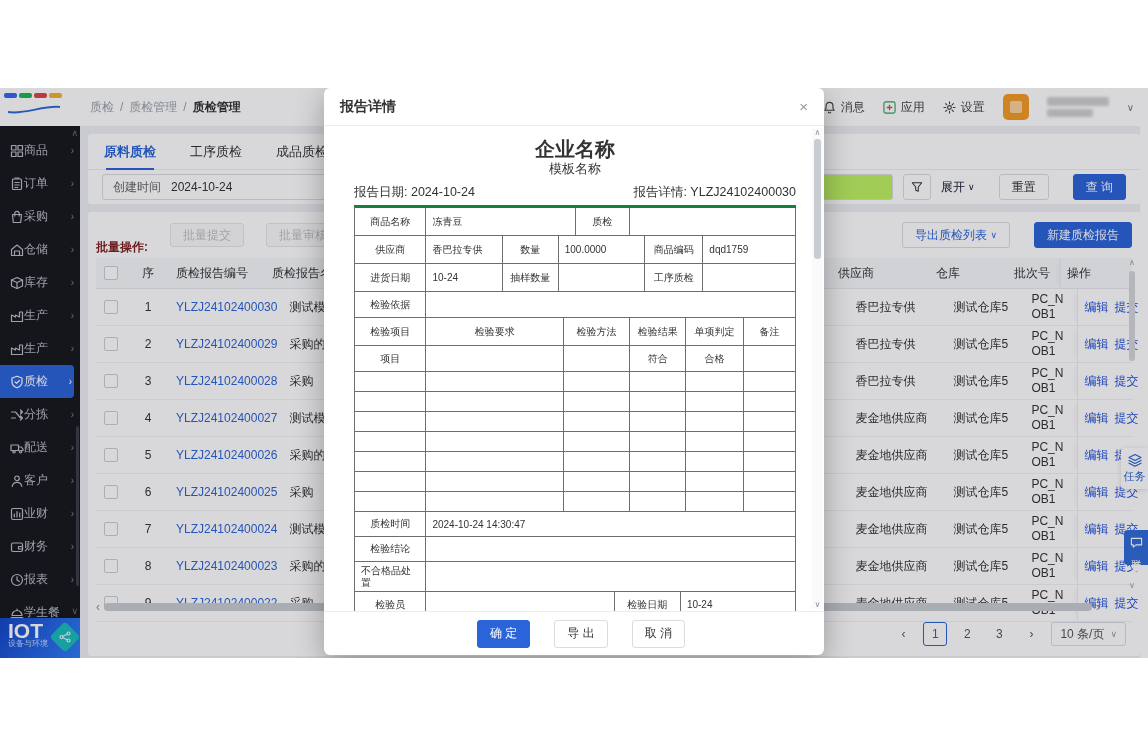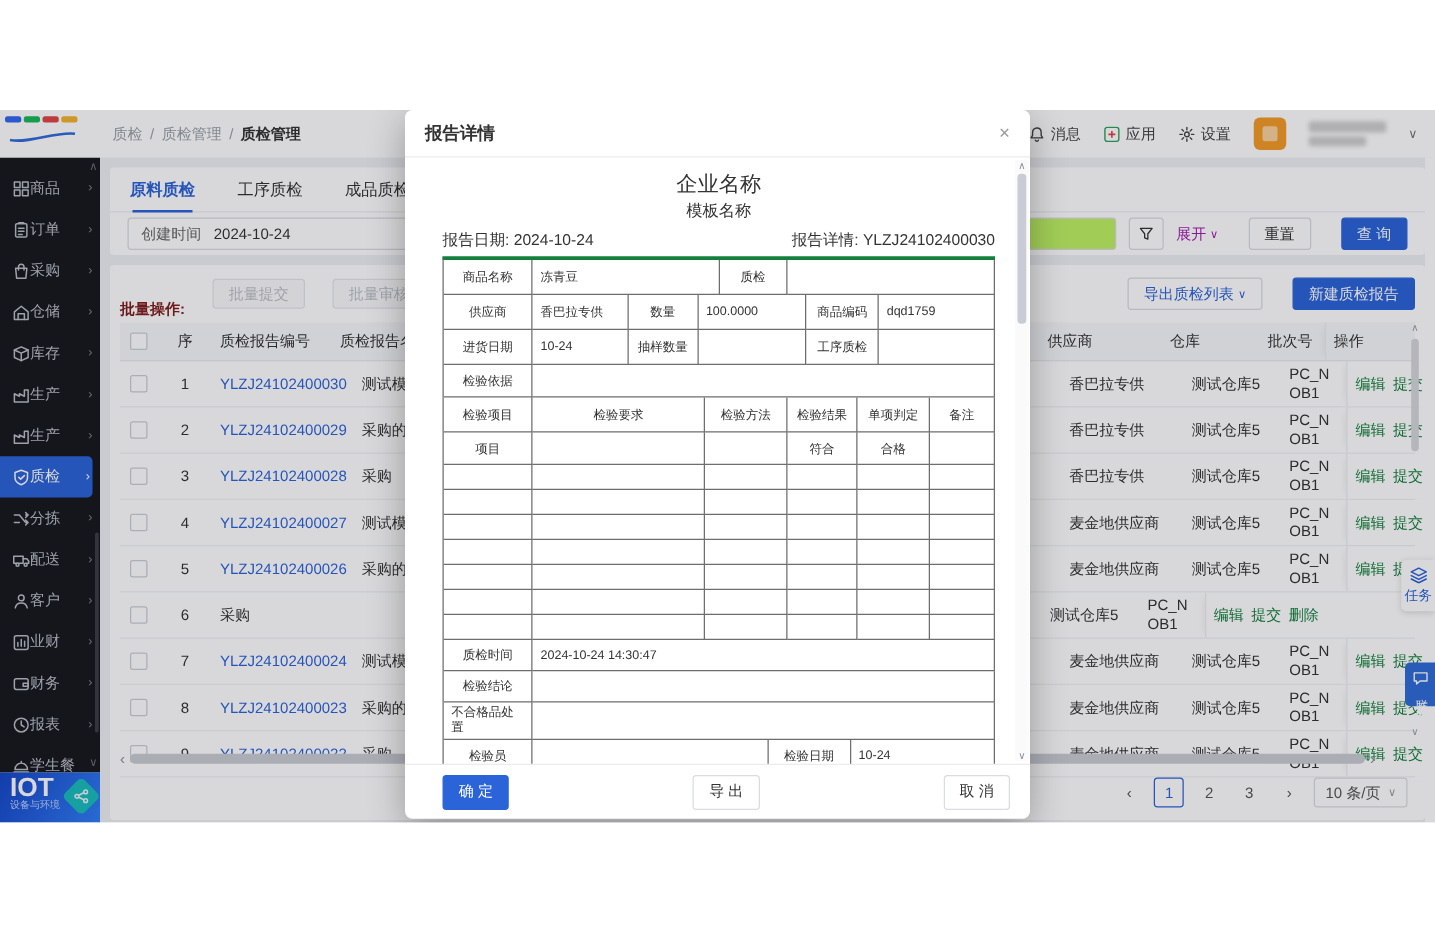--- a/index.html
+++ b/index.html
@@ -46,21 +46,21 @@
   .tab { color:#333; cursor:pointer; position:relative; height:36px; display:flex; align-items:center; }
   .tab.active { color:#2b63d9; font-weight:bold; }
   .tab.active::after { content:""; position:absolute; left:2px; right:2px; bottom:0; height:2px; background:#2b63d9; }
   .filter-row { height:34px; display:flex; align-items:center; padding:0 14px; gap:10px; }
   .date-ctl { display:flex; align-items:center; gap:10px; border:1px solid #d9dce1; border-radius:3px; height:26px; padding:0 10px; width:260px; color:#666; background:#fff; }
   .date-ctl .val { color:#333; }
   .date-ctl .sep { color:#bbb; margin-left:auto; }
   .filter-right { margin-left:auto; display:flex; align-items:center; gap:10px; }
   .code-input { width:110px; height:26px; border:1px solid #d9dce1; border-radius:3px; padding:0 8px; font-size:12px; color:#333; background:#bef264; }
   .icon-btn { width:28px; height:26px; border:1px solid #d9dce1; border-radius:3px; background:#fff; display:flex; align-items:center; justify-content:center; cursor:pointer; }
-  .link-blue { color:#a21caf; cursor:pointer; display:flex; align-items:center; gap:3px; }
+  .link-blue { color:#0f172a; cursor:pointer; display:flex; align-items:center; gap:3px; }
   .btn { height:26px; border-radius:3px; padding:0 12px; font-size:12px; display:inline-flex; align-items:center; justify-content:center; cursor:pointer; border:1px solid #d9dce1; background:#fff; color:#333;margin-left:14px; }
   .btn.primary { background:#2b63d9; border-color:#2b63d9; color:#fff; }
   .btn.ghost-blue { color:#2b63d9; }
 
   .card2 { background:#fff; border-radius:3px; margin-top:8px; position:relative; height:444px; padding:8px 8px 0 8px; }
   .batch-row { display:flex; align-items:center; height:30px; gap:8px; }
   .batch-label { font-weight:bold; color:#7f1d1d;margin-top:25px; }
   .btn.disabled { color:#bcbfc6; border-color:#e3e5e9; background:#fafafa; cursor:default; height:24px; }
   .batch-right { margin-left:auto; display:flex; gap:10px; }
 
@@ -72,21 +72,21 @@
   .c-cb { flex:0 0 30px; justify-content:center; }
   .c-idx { flex:0 0 44px; justify-content:center; }
   .c-no { flex:0 0 96px; }
   .c-name { flex:0 0 566px; }
   .c-sup { flex:0 0 98px; }
   .c-wh { flex:0 0 78px; }
   .c-bat { flex:0 0 52px; word-break:break-all; line-height:1.25; }
   .c-act { flex:1 1 auto; border-left:1px solid #ecedf0; box-shadow:-4px 0 6px -4px rgba(0,0,0,.08); gap:6px; }
   .cbx { width:14px; height:14px; border:1px solid #c9cdd4; border-radius:2px; background:#fff; }
   a.tlink { color:#2b63d9; text-decoration:none; cursor:pointer; }
-  .act-link { color:#15803d; cursor:pointer; white-space:nowrap; }
+  .act-link { color:#1d4ed8; cursor:pointer; white-space:nowrap; }
 
   .v-scroll { position:absolute; right:2px; top:46px; bottom:66px; width:12px; display:flex; flex-direction:column; align-items:center; color:#9aa0a8; font-size:8px; }
   .v-scroll .thumb { width:6px; flex:0 0 90px; background:#d4d7dc; border-radius:3px; margin-top:4px; }
   .h-scroll { position:absolute; left:8px; right:40px; bottom:44px; height:10px; display:flex; align-items:center; gap:4px; color:#8a8f99; }
   .h-scroll .track { flex:1; height:8px; background:#c9ccd2; border-radius:4px; }
   .pager { position:absolute; right:14px; bottom:10px; display:flex; align-items:center; gap:8px; color:#555; }
   .pg { min-width:24px; height:24px; display:flex; align-items:center; justify-content:center; border-radius:3px; cursor:pointer; }
   .pg.cur { border:1px solid #2b63d9; color:#2b63d9; background:#fff; }
   .pg-size { border:1px solid #d9dce1; border-radius:3px; height:24px; display:flex; align-items:center; padding:0 8px; gap:6px; background:#fff; color:#555; }
 
@@ -97,29 +97,29 @@
   .float-support { position:absolute; right:0; top:442px; width:24px; background:#2f6bd8; border-radius:4px 0 0 4px; color:#fff; display:flex; flex-direction:column; align-items:center; padding:6px 0; gap:2px; font-size:10px; line-height:12px; z-index:40; cursor:pointer; }
 
   
   .mask { position:absolute; inset:0; background:rgba(10,14,22,.16); z-index:50; }
   .modal { position:absolute; left:324px; top:0; width:500px; height:567px; background:#fff; border-radius:6px; box-shadow:0 8px 30px rgba(0,0,0,.3); display:flex; flex-direction:column; z-index:60; }
   .m-head { flex:0 0 38px; display:flex; align-items:center; justify-content:space-between; padding:0 16px; border-bottom:1px solid #ececec; font-size:14px; font-weight:bold; }
   .m-close { color:#999; font-weight:normal; font-size:15px; cursor:pointer; }
   .m-body { flex:1 1 auto; overflow:hidden; position:relative; padding:10px 28px 0 30px; }
   .m-sbar { position:absolute; right:1px; top:2px; bottom:2px; width:11px; display:flex; flex-direction:column; align-items:center; color:#8a8f99; font-size:8px; background:#fafafa; }
   .m-sbar .thumb { width:7px; flex:0 0 120px; background:#c9ccd2; border-radius:3px; margin-top:2px; }
-  .m-company { text-align:center; font-size:17px; font-weight:normal; height:18px; }
+  .m-company { text-align:center; font-size:20px; font-weight:bold; height:18px; }
   .m-template { text-align:center; font-size:13px; margin-top:6px; height:16px; }
   .m-meta { display:flex; justify-content:space-between; margin-top:8px; margin-bottom:4px; font-size:12.5px; }
   .ftable { border-top:3px solid #15803d; border-left:1px solid #6e6e6e; font-size:10px; }
   .frow { display:flex; }
   .fc { border-right:1px solid #6e6e6e; border-bottom:1px solid #6e6e6e; padding:2px 6px; display:flex; align-items:center; overflow:hidden; }
   .fc.lab { justify-content:center; text-align:center; }
   .fc.ctr { justify-content:center; }
-  .m-foot { flex:0 0 44px; border-top:1px solid #ececec; display:flex; align-items:center; justify-content:space-between; gap:10px; padding:0 16px; }
+  .m-foot { flex:0 0 44px; border-top:1px solid #ececec; display:flex; align-items:center; justify-content:center; gap:10px; padding:0 16px; }
   .m-foot .btn { height:28px; }
 
   svg.ic { stroke:currentColor; fill:none; stroke-width:1.2; stroke-linecap:round; stroke-linejoin:round; }
 </style>
 </head>
 <body>
 
 <div class="canvas">
   <div class="app">
 
@@ -458,20 +458,23 @@
                 <span class="act-link">编辑</span>
                 <span class="act-link">提交</span>
                 <span class="act-link">删除</span>
               </div>
           </div>
           <div class="tr">
             <div class="td c-cb">
                 <span class="cbx"></span>
               </div>
             <div class="td c-idx">6</div>
+            <div class="td c-no">
+                <a class="tlink">YLZJ24102400025</a>
+              </div>
             <div class="td c-name">采购</div>
             <div class="td c-sup">麦金地供应商</div>
             <div class="td c-wh">测试仓库5</div>
             <div class="td c-bat">PC_NOB1</div>
             <div class="td c-act">
                 <span class="act-link">编辑</span>
                 <span class="act-link">提交</span>
                 <span class="act-link">删除</span>
               </div>
           </div>

